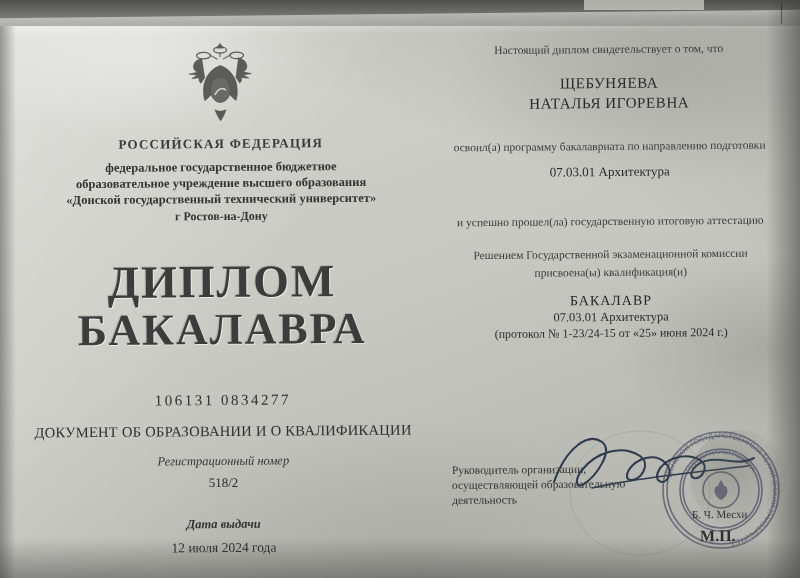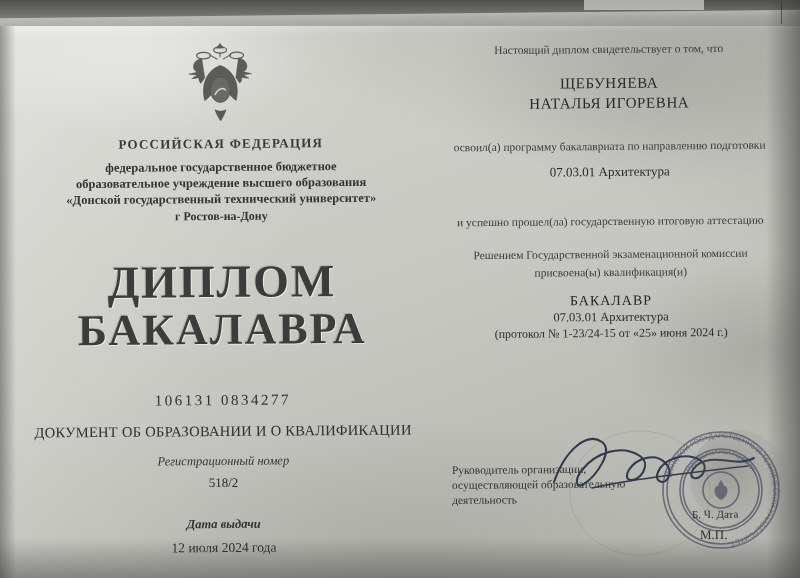--- a/index.html
+++ b/index.html
@@ -246,23 +246,24 @@
     left: 692px;
     top: 508px;
     font-size: 11px;
     color: #2f2f2f;
     transform: rotate(-0.5deg);
   }
   .mp {
     position: absolute;
     left: 700px;
     top: 527px;
-    font-size: 13px;
+    font-size: 16px;
     color: #2f2f2f;
     transform: rotate(-0.5deg);
+    font-weight: bold;
   }
 
   
   .signature {
     position: absolute;
     left: 548px;
     top: 430px;
     width: 220px;
     height: 72px;
     pointer-events: none;
@@ -432,19 +433,19 @@
       <text font-family="'Liberation Sans', sans-serif" font-size="6.2" fill="#3b3b55" opacity="0.8">
         <textPath href="#innerArc" startOffset="8%">МИНОБРНАУКИ РОССИИ</textPath>
       </text>
       <g fill="#3b3b55" opacity="0.8">
         <path d="M66 56 l3 5 h-6z"></path>
         <path d="M60 64 c2 -4 10 -4 12 0 c2 5 -2 10 -6 12 c-4 -2 -8 -7 -6 -12z"></path>
       </g>
     </svg>
   </div>
 
-  <div class="sig-name">Б. Ч. Дата</div>
+  <div class="sig-name">Б. Ч. Месхи</div>
   <div class="mp">М.П.</div>
 
   <div class="left-fold"></div>
   <div class="right-shadow"></div>
   <div class="bottom-shadow"></div>
 </div>
 
 </body></html>

